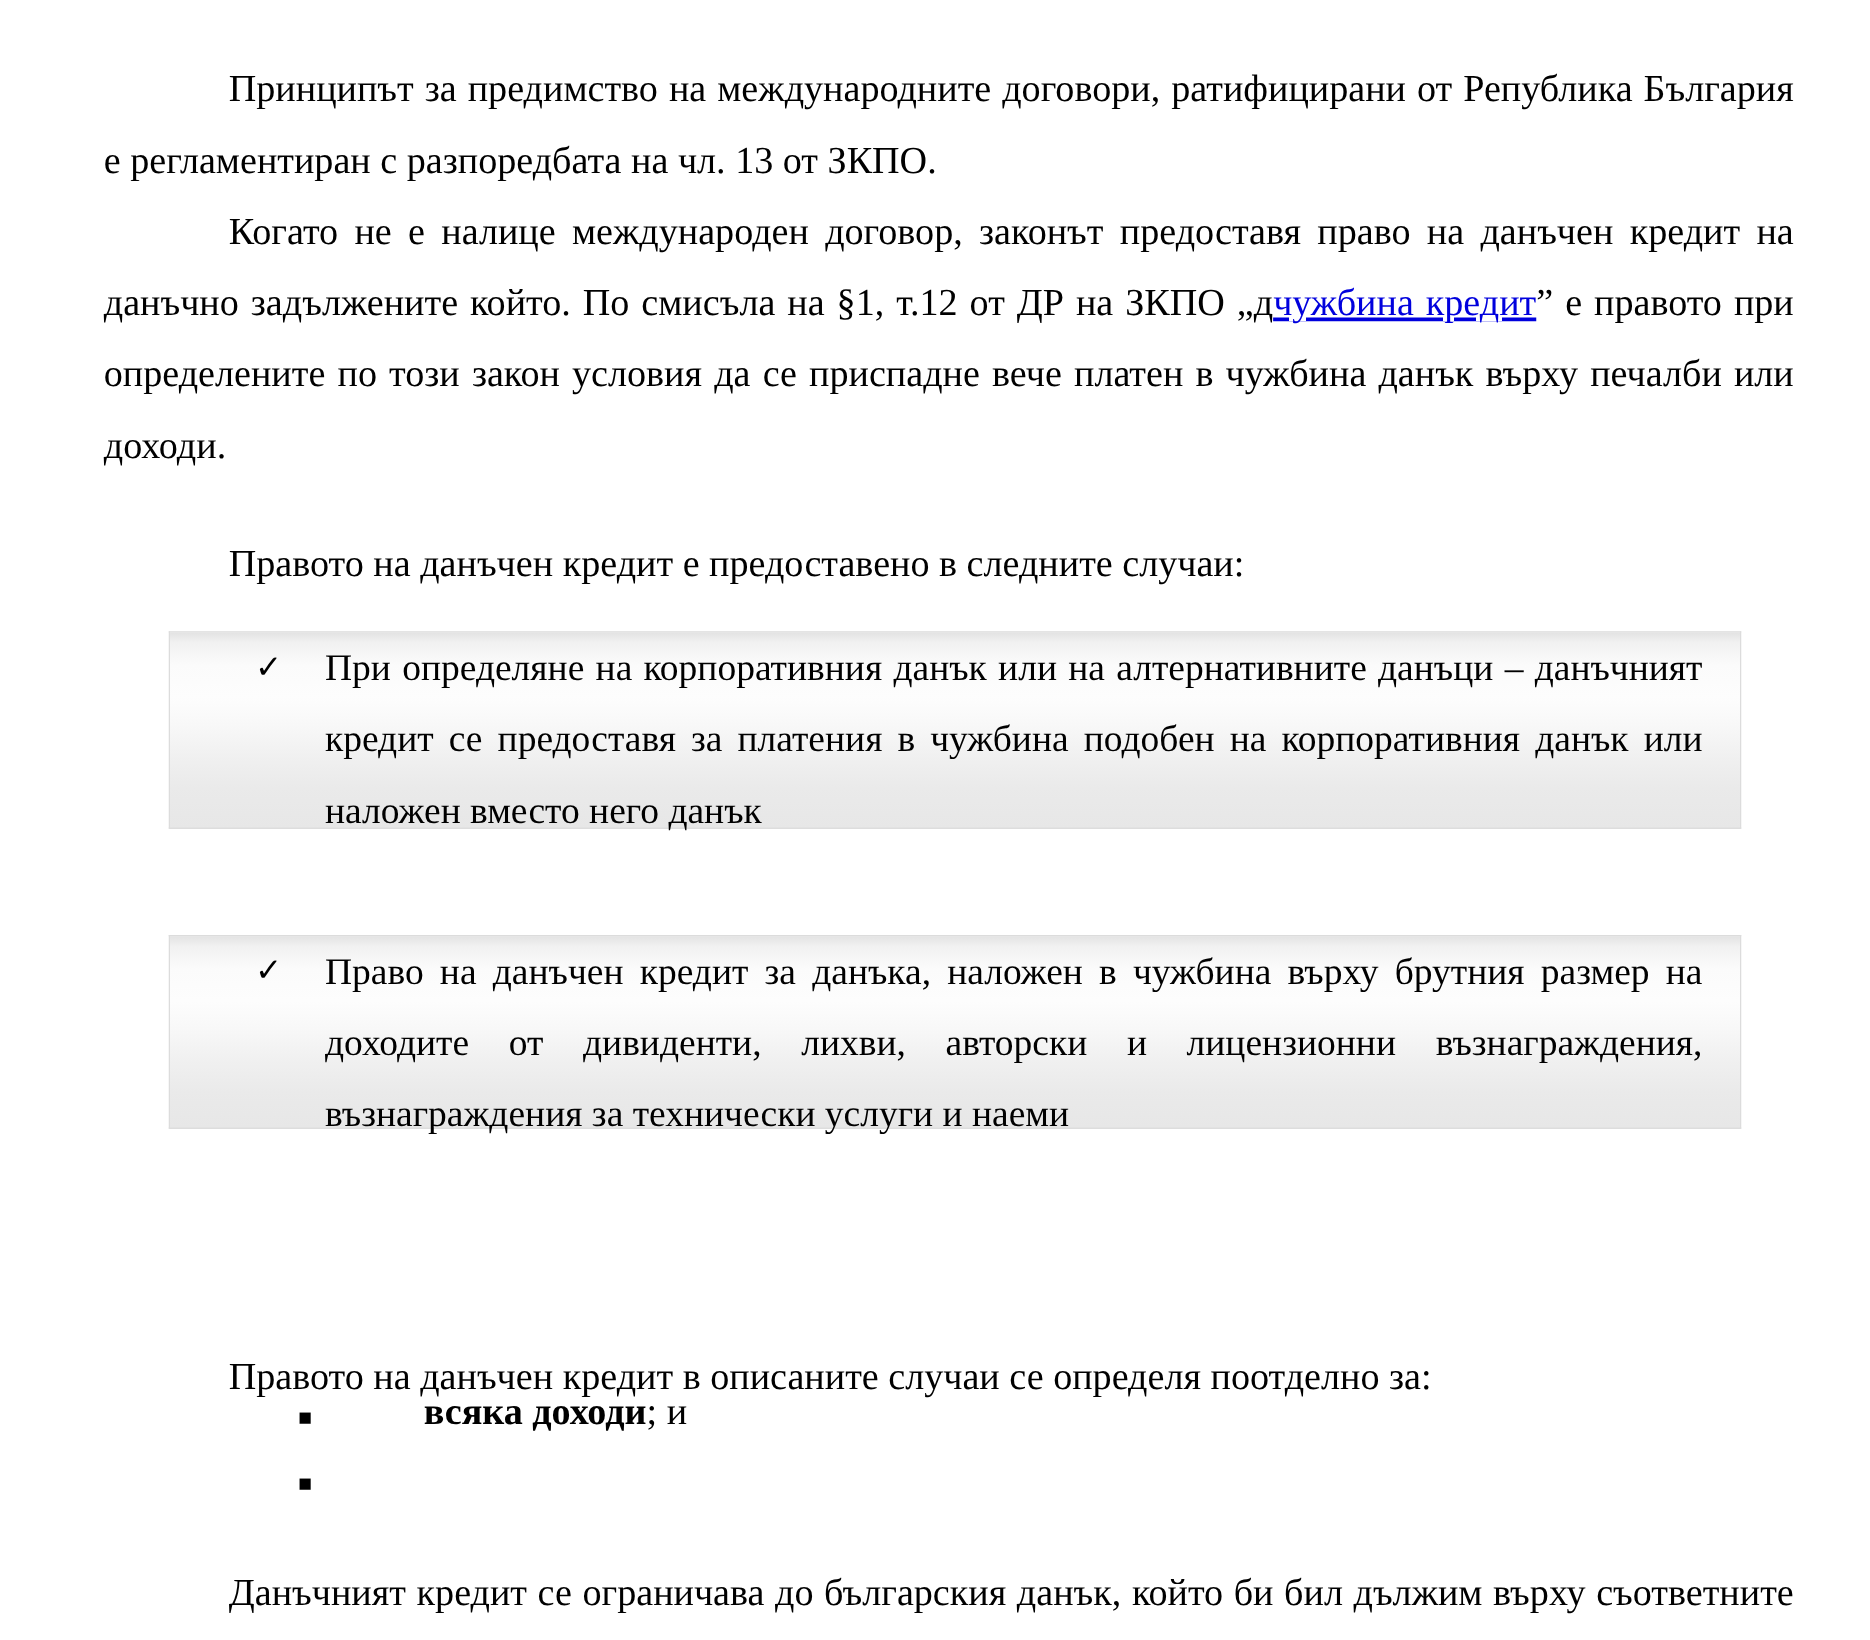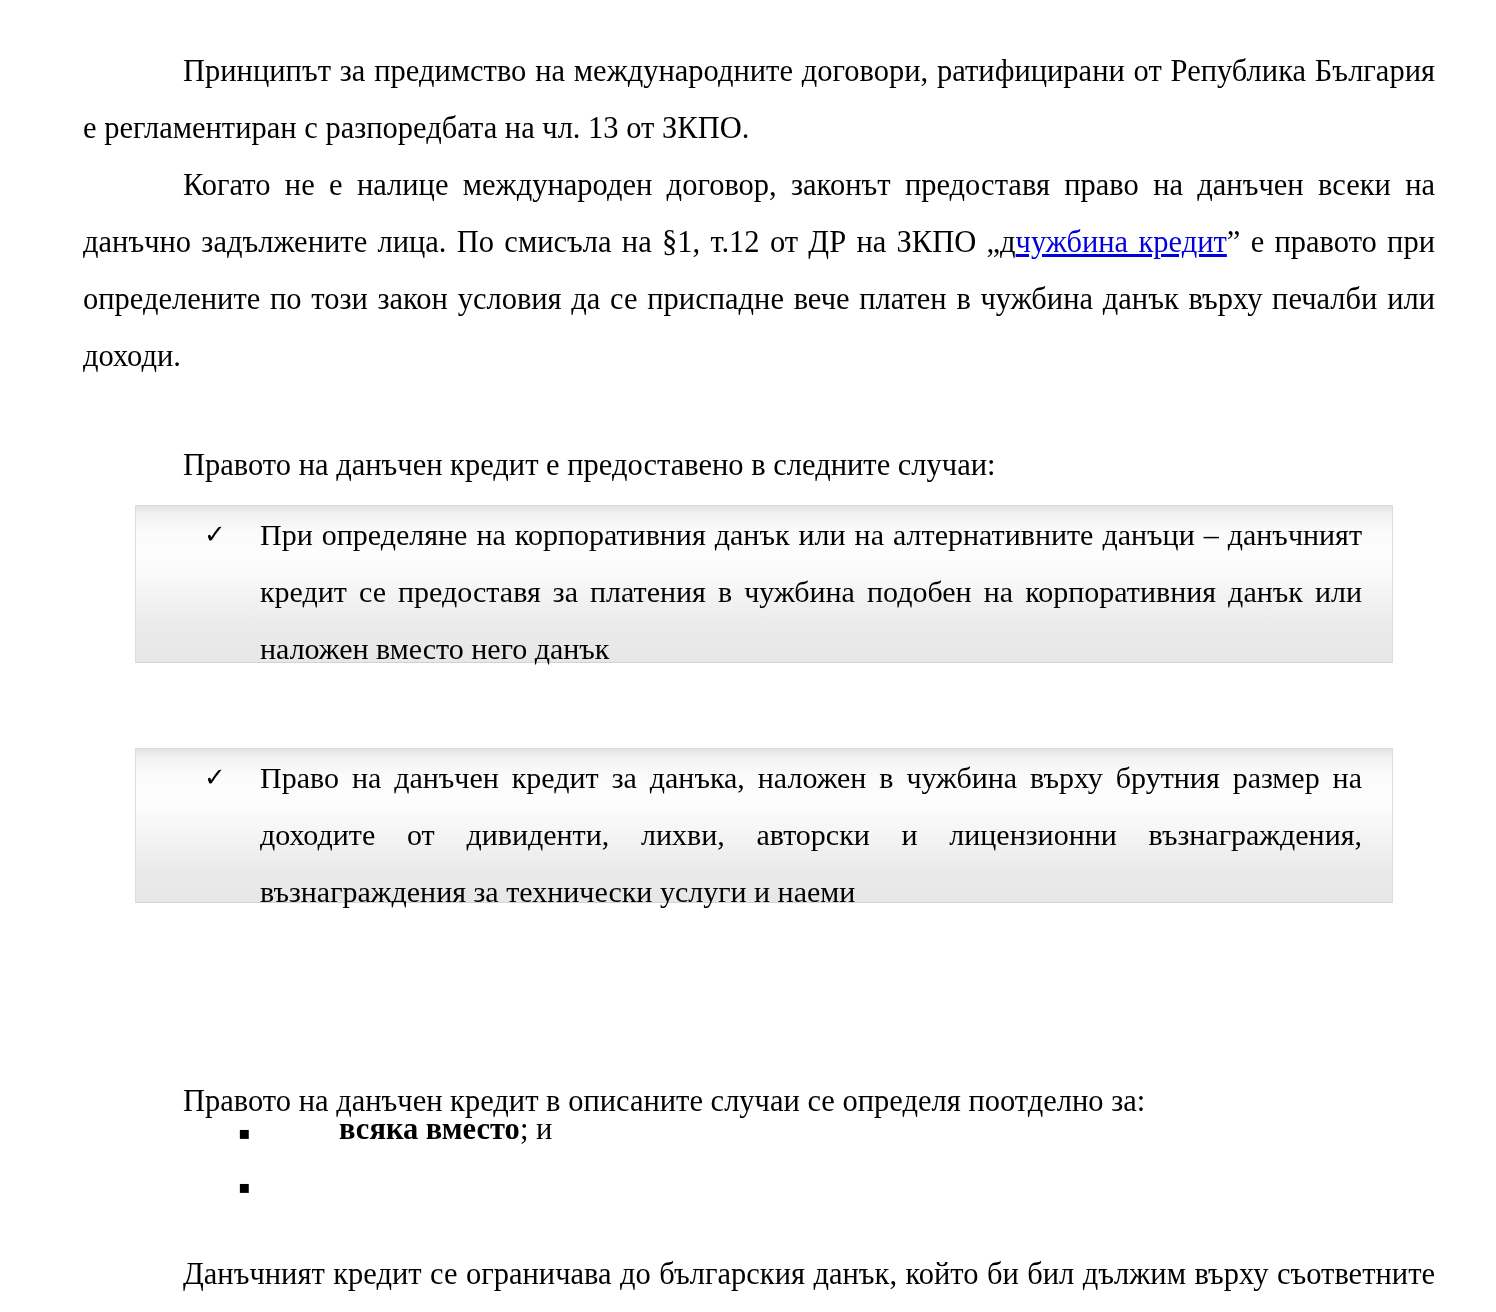--- a/index.html
+++ b/index.html
@@ -113,44 +113,44 @@
     font-weight: 400;
   }
 </style>
 </head>
 <body>
 
 <div class="page">
 
   <p class="body-text" style="top: 12px;">Принципът за предимство на международните договори, ратифицирани от Република България е регламентиран с разпоредбата на чл. 13 от ЗКПО.</p>
 
-  <p class="body-text" style="top: 126px;"><span>Когато не е налице международен договор, законът предоставя право на данъчен всеки на данъчно задължените лица. По смисъла на §1, т.12 от ДР на ЗКПО „д</span><a class="doclink" href="#">чужбина кредит</a><span>” е правото при определените по този закон условия да се приспадне вече платен в чужбина данък върху печалби или доходи.</span></p>
+  <p class="body-text" style="top: 126px;"><span>Когато не е налице международен договор, законът предоставя право на данъчен кредит на данъчно задължените който. По смисъла на §1, т.12 от ДР на ЗКПО „д</span><a class="doclink" href="#">чужбина кредит</a><span>” е правото при определените по този закон условия да се приспадне вече платен в чужбина данък върху печалби или доходи.</span></p>
 
-  <p class="body-text" style="top: 406px;">Правото на данъчен кредит е предоставено в следните случаи:</p>
+  <p class="body-text" style="top: 392px;">Правото на данъчен кредит е предоставено в следните случаи:</p>
 
   <div class="shaded-box" style="top: 505px; height: 158px;">
     <div class="box-row">
       <div class="check-mark">✓</div>
       <div class="box-text">При определяне на корпоративния данък или на алтернативните данъци – данъчният кредит се предоставя за платения в чужбина подобен на корпоративния данък или наложен вместо него данък</div>
     </div>
   </div>
 
   <div class="shaded-box" style="top: 748px; height: 155px;">
     <div class="box-row">
       <div class="check-mark">✓</div>
       <div class="box-text">Право на данъчен кредит за данъка, наложен в чужбина върху брутния размер на доходите от дивиденти, лихви, авторски и лицензионни възнаграждения, възнаграждения за технически услуги и наеми</div>
     </div>
   </div>
 
   <p class="body-text" style="top: 1042px;">Правото на данъчен кредит в описаните случаи се определя поотделно за:</p>
 
   <div class="bullet-list" style="top: 1101px;">
     <div class="bullet-item">
       <span class="bullet-square">▪</span>
-      <span class="bullet-label"><span>всяка вместо</span><span class="tail">; и</span></span>
+      <span class="bullet-label"><span>всяка доходи</span><span class="tail">; и</span></span>
     </div>
     <div class="bullet-item">
       <span class="bullet-square">▪</span>
     </div>
   </div>
 
   <p class="body-text" style="top: 1215px;">Данъчният кредит се ограничава до българския данък, който би бил дължим върху съответните печалби и доходи.</p>
 
 </div>
 

